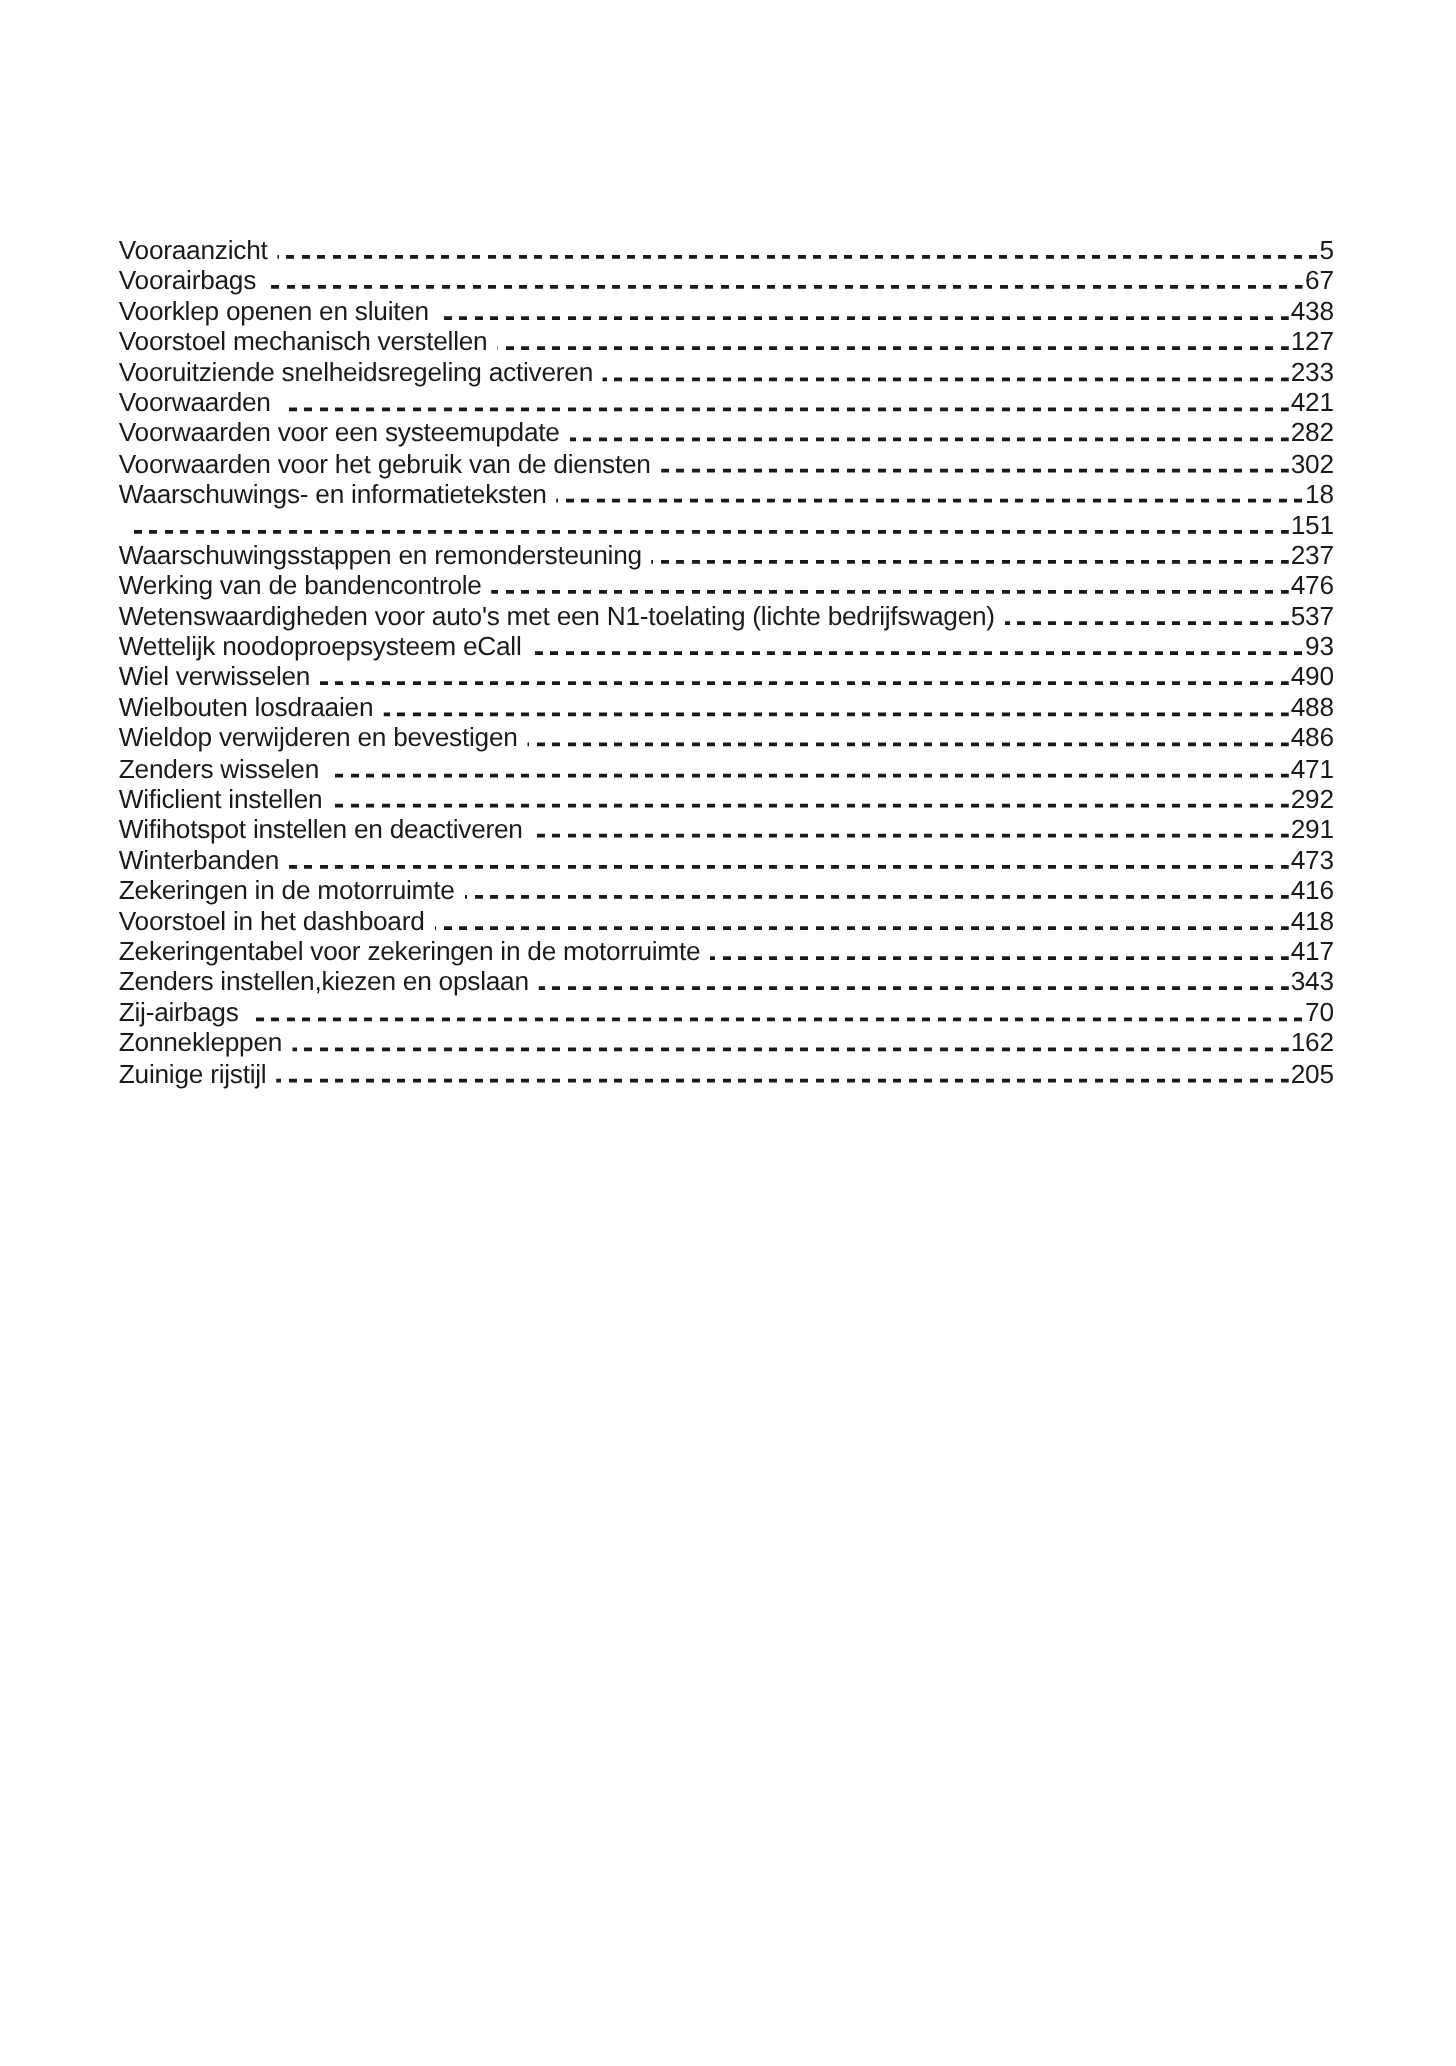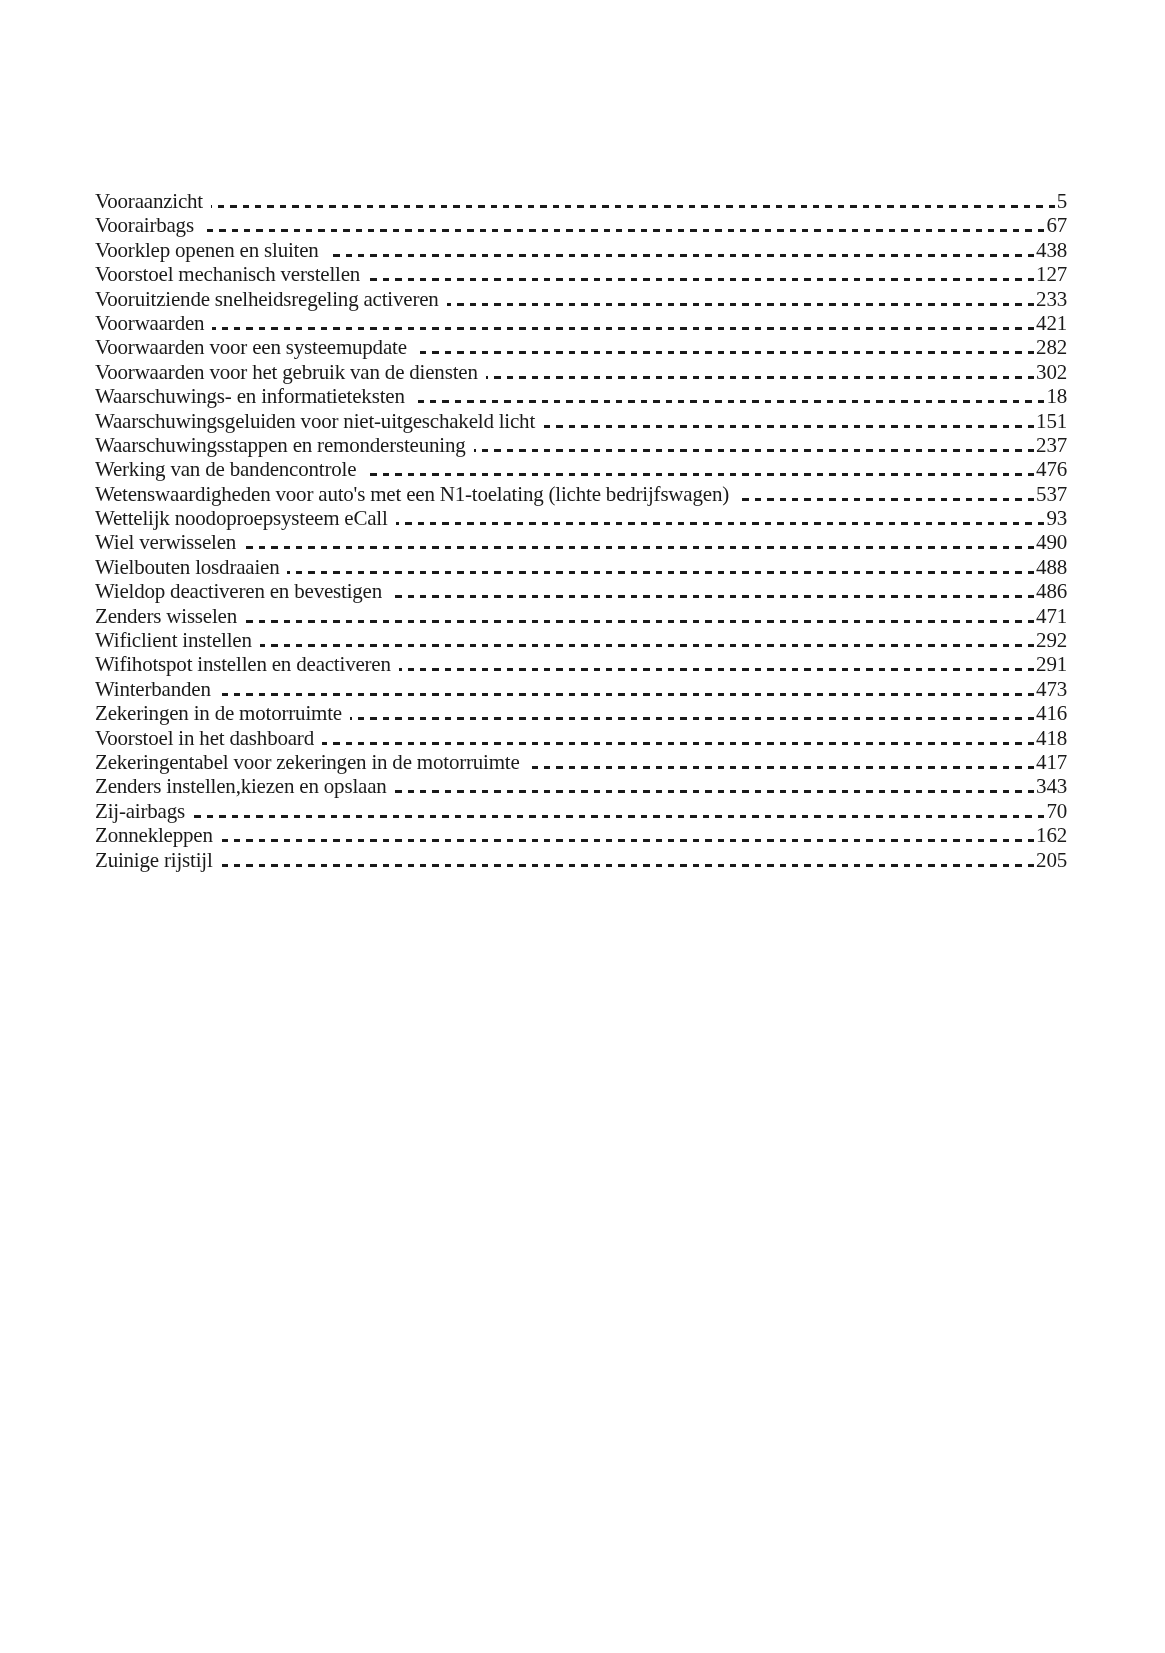--- a/index.html
+++ b/index.html
@@ -25,21 +25,20 @@
     top: 189px;
     width: 972px;
   }
   .row {
     display: flex;
     align-items: baseline;
     font-size: 21px;
     line-height: 24.4px;
     height: 24.4px;
     white-space: nowrap;
-    font-family: Liberation Serif, serif;
   }
   .title {
     flex: 0 0 auto;
     letter-spacing: -0.2px;
   }
   .leader {
     flex: 1 1 auto;
     min-width: 8px;
     height: 3px;
     margin: 0 2px -2px 8px;
@@ -108,21 +107,20 @@
     <span class="pagenum">302</span>
   </div>
 
   <div class="row">
     <span class="title">Waarschuwings- en informatieteksten</span>
     <span class="leader"></span>
     <span class="pagenum">18</span>
   </div>
 
   <div class="row">
-    <span class="title">Waarschuwingsgeluiden voor niet-uitgeschakeld licht</span>
     <span class="leader"></span>
     <span class="pagenum">151</span>
   </div>
 
   <div class="row">
     <span class="title">Waarschuwingsstappen en remondersteuning</span>
     <span class="leader"></span>
     <span class="pagenum">237</span>
   </div>
 
@@ -150,21 +148,21 @@
     <span class="pagenum">490</span>
   </div>
 
   <div class="row">
     <span class="title">Wielbouten losdraaien</span>
     <span class="leader"></span>
     <span class="pagenum">488</span>
   </div>
 
   <div class="row">
-    <span class="title">Wieldop deactiveren en bevestigen</span>
+    <span class="title">Wieldop verwijderen en bevestigen</span>
     <span class="leader"></span>
     <span class="pagenum">486</span>
   </div>
 
   <div class="row">
     <span class="title">Zenders wisselen</span>
     <span class="leader"></span>
     <span class="pagenum">471</span>
   </div>
 

